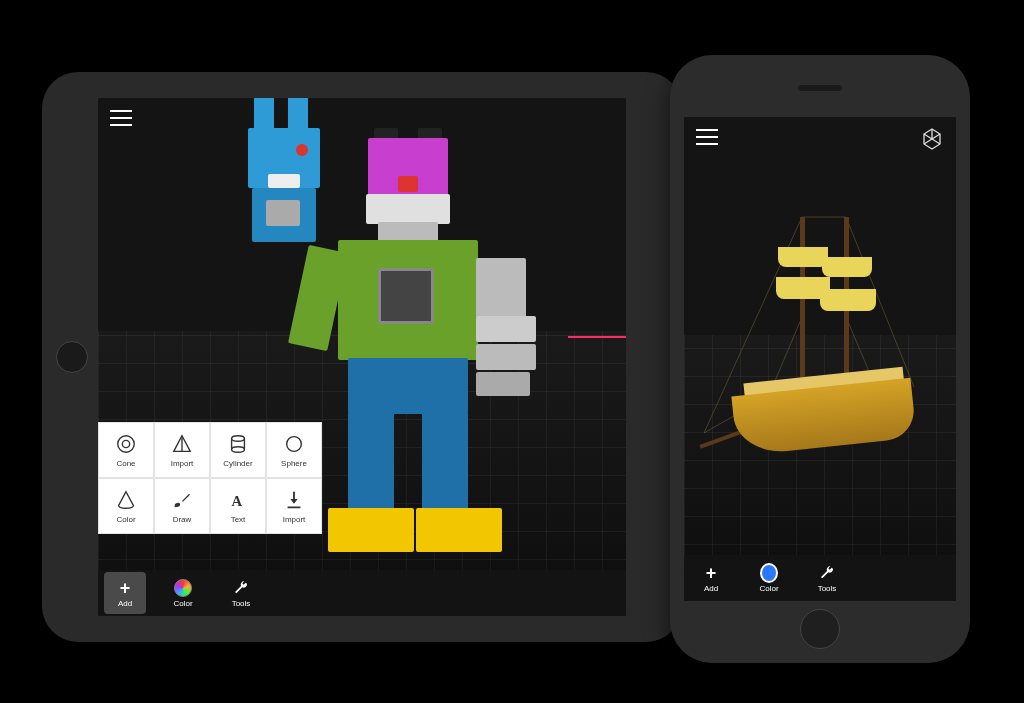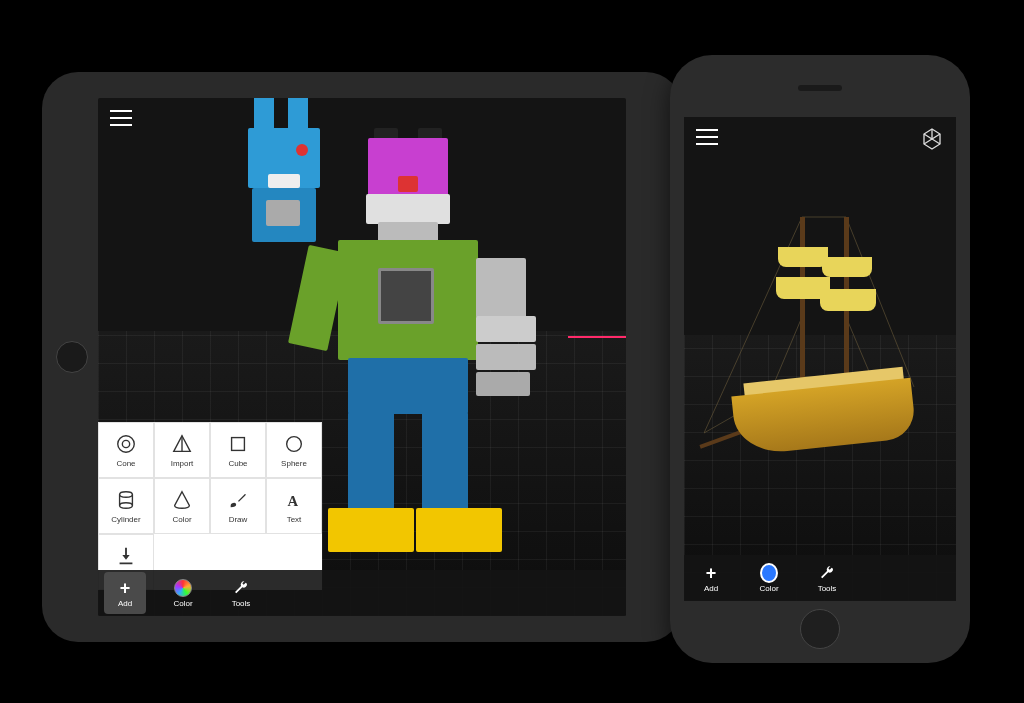--- a/index.html
+++ b/index.html
@@ -354,38 +354,32 @@
       </div>
       <div class="shape-cell">
         <svg viewBox="0 0 24 24" fill="none" stroke="#333" stroke-width="1.5">
             <path d="M12 3 L21 20 L3 20 Z"></path>
             <path d="M12 3 L12 20"></path>
           </svg>
         <span class="lbl">Import</span>
       </div>
       <div class="shape-cell">
         <svg viewBox="0 0 24 24" fill="none" stroke="#333" stroke-width="1.5">
-            <rect x="5" y="5" width="14" height="14"></rect>
-          </svg>
-        <span class="lbl">Cube</span>
-      </div>
-      <div class="shape-cell">
-        <svg viewBox="0 0 24 24" fill="none" stroke="#333" stroke-width="1.5">
-            <circle cx="12" cy="12" r="8"></circle>
-          </svg>
-        <span class="lbl">Sphere</span>
-      </div>
-      <div class="shape-cell">
-        <svg viewBox="0 0 24 24" fill="none" stroke="#333" stroke-width="1.5">
             <ellipse cx="12" cy="6" rx="7" ry="3"></ellipse>
             <path d="M5 6 L5 18"></path>
             <path d="M19 6 L19 18"></path>
             <ellipse cx="12" cy="18" rx="7" ry="3"></ellipse>
           </svg>
         <span class="lbl">Cylinder</span>
+      </div>
+      <div class="shape-cell">
+        <svg viewBox="0 0 24 24" fill="none" stroke="#333" stroke-width="1.5">
+            <circle cx="12" cy="12" r="8"></circle>
+          </svg>
+        <span class="lbl">Sphere</span>
       </div>
       <div class="shape-cell">
         <svg viewBox="0 0 24 24" fill="none" stroke="#333" stroke-width="1.5">
             <path d="M12 3 L20 18 A8 3 0 0 1 4 18 Z"></path>
           </svg>
         <span class="lbl">Color</span>
       </div>
       <div class="shape-cell">
         <svg viewBox="0 0 24 24" fill="#333">
             <path d="M4 18c0-2 2-3 4-3 1 0 2 1 2 2 0 2-2 3-6 3 0-1 0-1 0-2zM12 13l7-7c1-1 2 0 1 1l-7 7-1-1z"></path>

